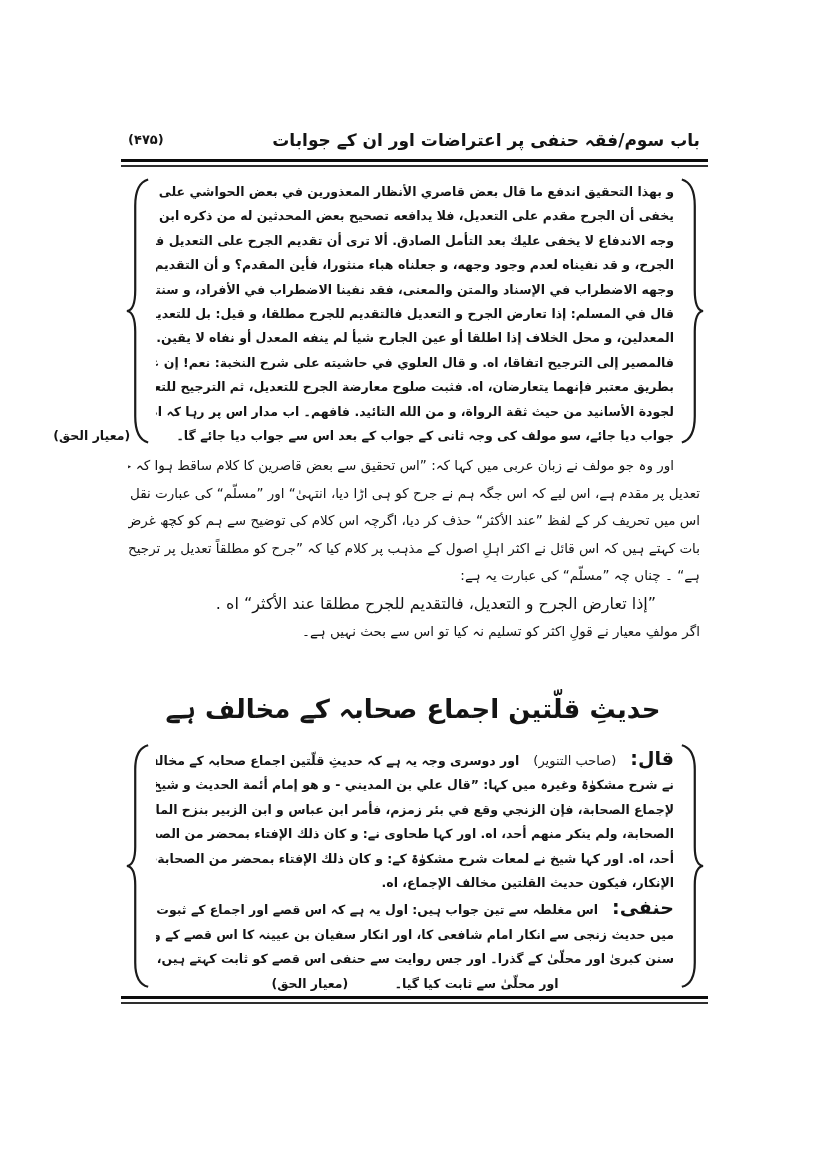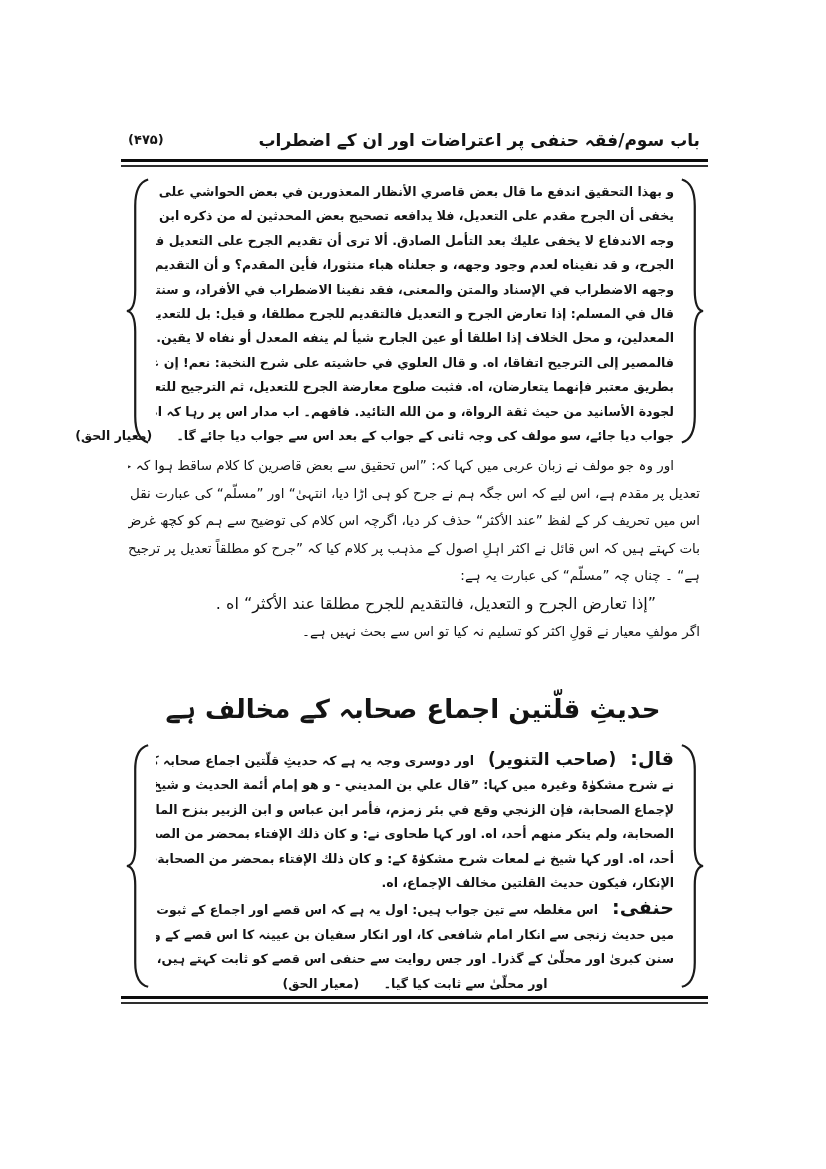--- a/index.html
+++ b/index.html
@@ -32,24 +32,24 @@
   .brace-right { right:-4px; }
   .brace-left  { left:-4px; }
   .qcontent { margin:0 26px; padding-top:5px; }
   .bline {
     direction:rtl; text-align:right; white-space:nowrap; overflow:hidden;
     font-weight:bold;
   }
   #box1 .bline { font-size:12.5px; line-height:24.4px; }
   #box2 .bline { font-size:12.5px; line-height:24.4px; }
   .bline-center { text-align:center; overflow:visible; }
-  .cite { font-weight:bold; margin-right:20px; }
+  .cite { font-weight:bold; margin-right:42px; }
   .rubric-line { display:flex; gap:14px; align-items:baseline; }
   .rubric { font-weight:bold; font-size:19px; flex:0 0 auto; }
-  .rubric-src { font-weight:bold; font-size:17px; flex:0 0 auto; }
+  .rubric-src { font-weight:normal; font-size:13px; flex:0 0 auto; }
   .rubric-rest { flex:1 1 auto; overflow:hidden; white-space:nowrap; text-align:right; }
 
   
   .commentary {
     position:absolute; top:452px; left:128px; right:126px;
     direction:rtl; font-size:13.5px; line-height:27.6px;
   }
   .cline { direction:rtl; text-align:right; white-space:nowrap; overflow:hidden; }
   .cline-indent { padding-right:26px; }
   .cline-arabic { font-size:16px; padding-right:44px; }
@@ -59,21 +59,21 @@
     position:absolute; top:694px; left:0; right:0;
     text-align:center; direction:rtl;
     font-size:26px; font-weight:bold; letter-spacing:0.5px;
   }
 </style>
 </head>
 <body>
 
 <div class="page">
 
-  <div class="header-title">باب سوم/فقہ حنفی پر اعتراضات اور ان کے اضطراب</div>
+  <div class="header-title">باب سوم/فقہ حنفی پر اعتراضات اور ان کے جوابات</div>
   <div class="page-num">(۴۷۵)</div>
   <div class="rule rule-top"></div>
 
   <div class="qbox" id="box1">
     <svg class="brace brace-right" viewBox="0 0 26 300" preserveAspectRatio="none">
       <path d="M 2 5 Q 16 9, 16 34 L 16 127 Q 16 149, 25 150 Q 16 151, 16 173 L 16 266 Q 16 291, 2 295" fill="none" stroke="#1b1b1b" stroke-width="2.4"></path>
     </svg>
     <svg class="brace brace-left" viewBox="0 0 26 300" preserveAspectRatio="none">
       <path d="M 24 5 Q 10 9, 10 34 L 10 127 Q 10 149, 1 150 Q 10 151, 10 173 L 10 266 Q 10 291, 24 295" fill="none" stroke="#1b1b1b" stroke-width="2.4"></path>
     </svg>

